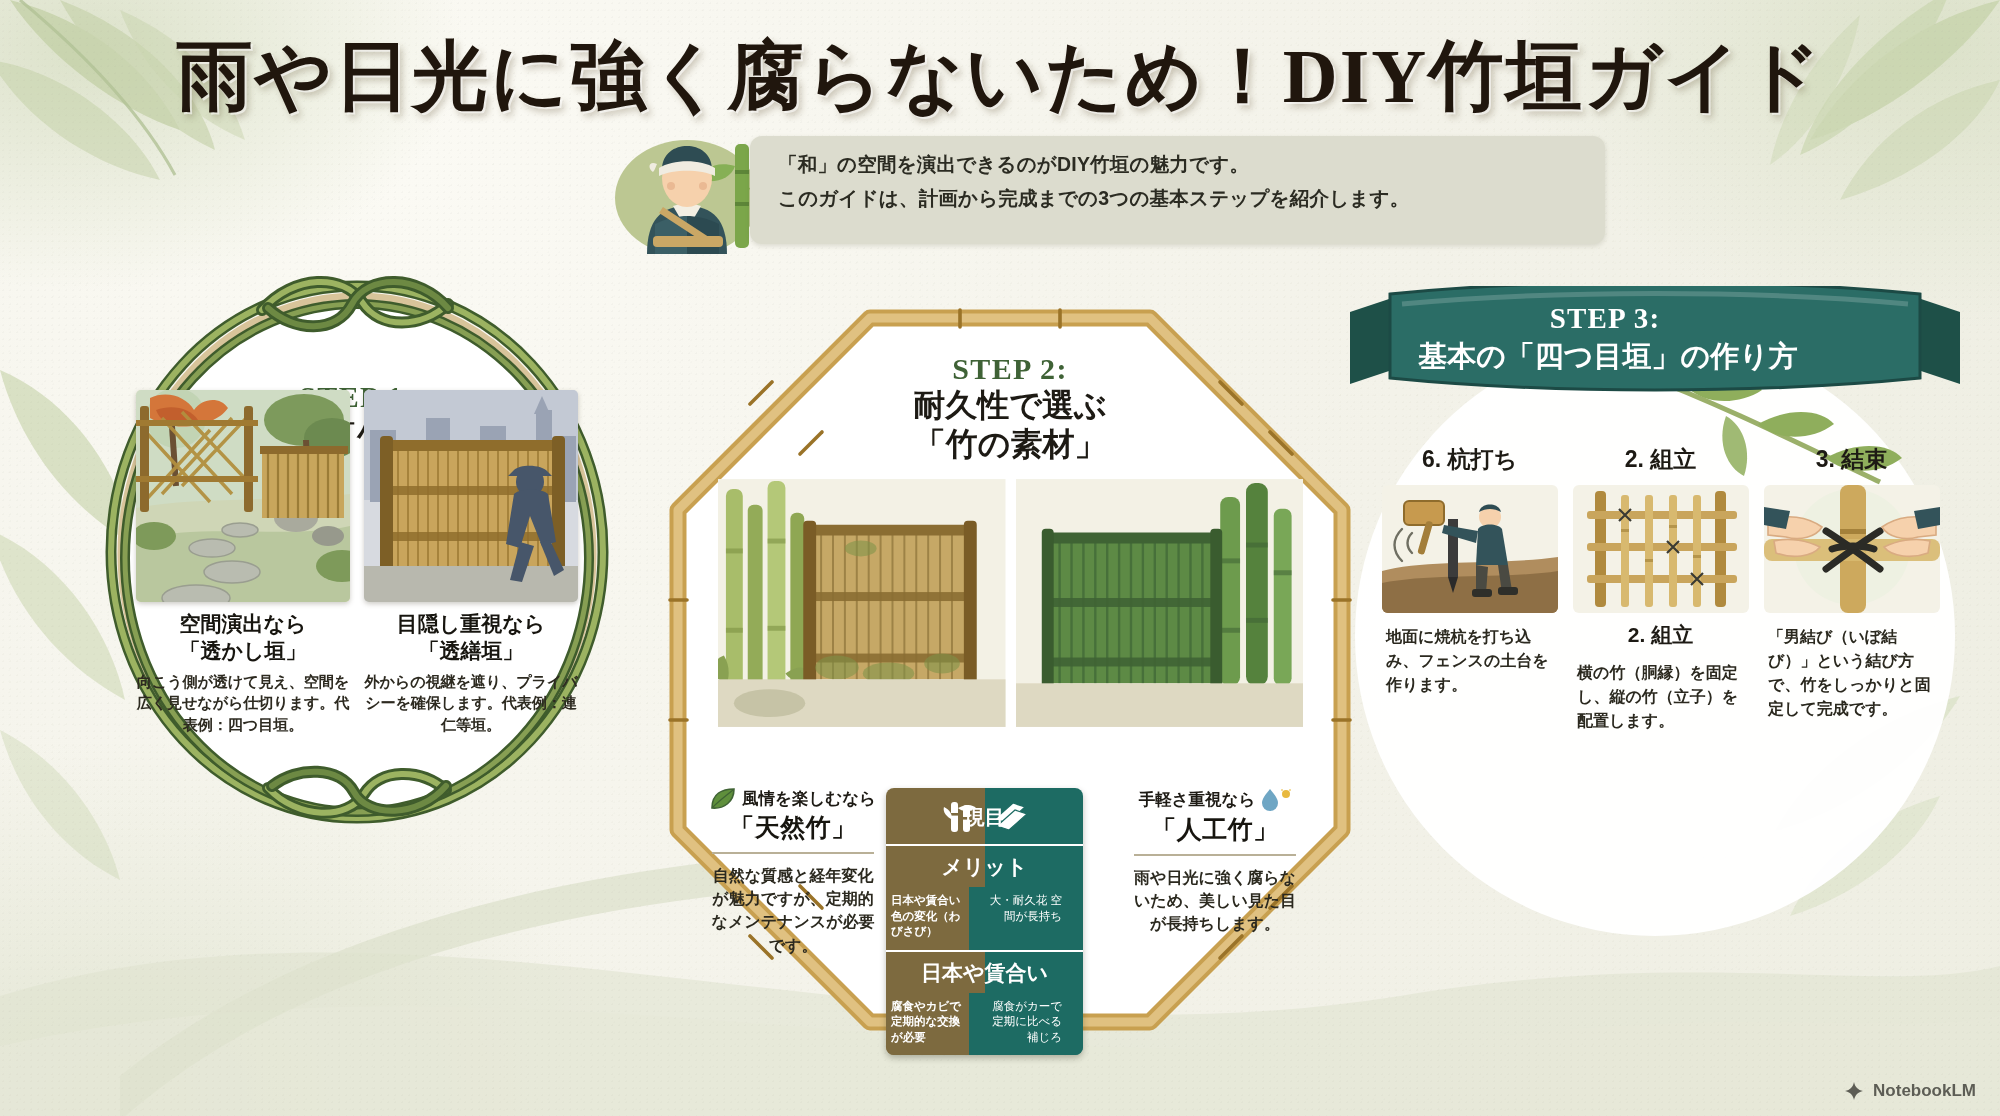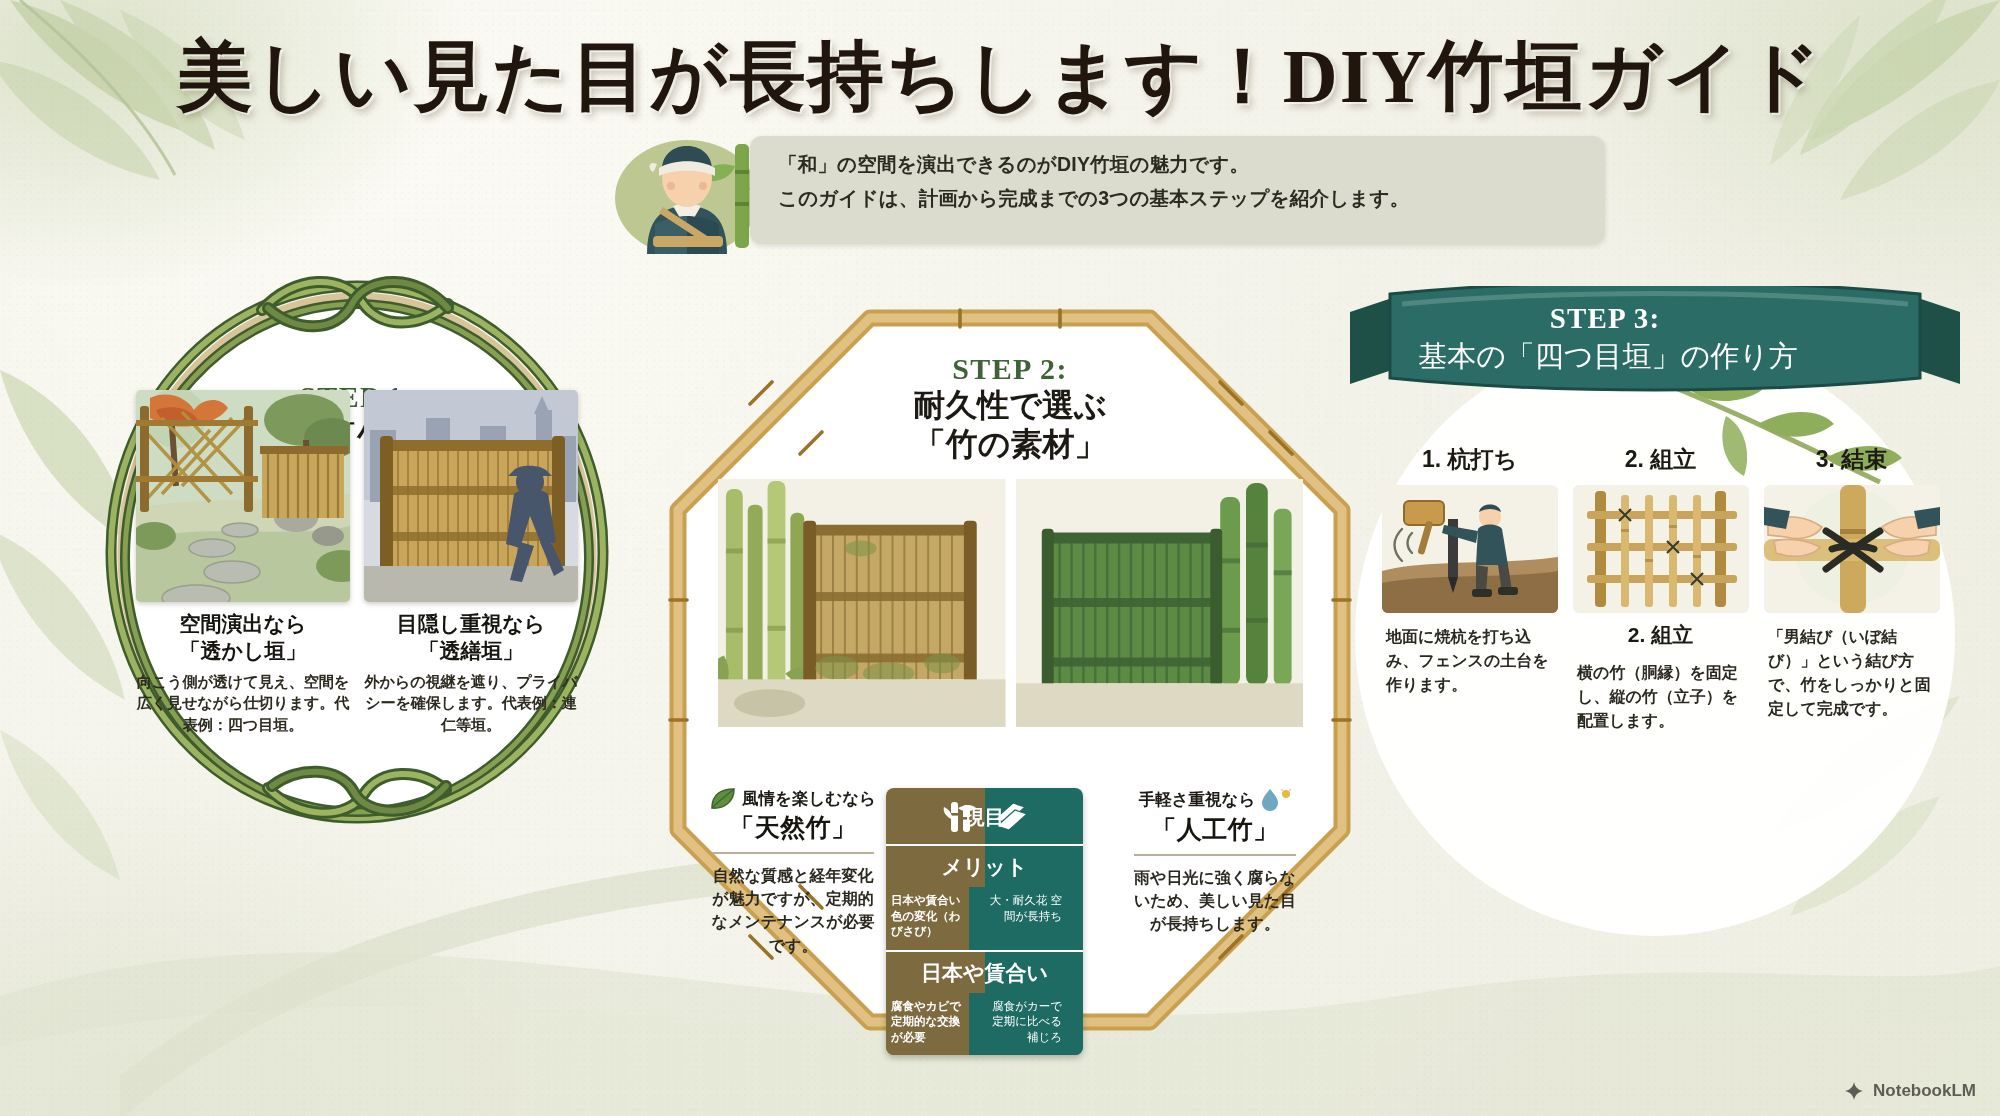--- a/index.html
+++ b/index.html
@@ -90,21 +90,21 @@
   .cmp-split { display:flex; }
   .cmp-cellA { flex:1; background:#7d6a3f; color:#fff; font-size:11.5px; font-weight:700; line-height:1.35; padding:6px 5px 10px; text-align:left;}
   .cmp-cellB { flex:1; background:#1d6b63; color:#fff; font-size:11.5px; font-weight:400; line-height:1.35; padding:6px 21px 10px; text-align:right;}
   .cmp-sep { height:2px; background:rgba(255,255,255,.55); }
 
   
   .panel3 { position:absolute; left:1330px; top:286px; width:650px; height:660px; }
   .ribbon { position:absolute; left:20px; top:0; width:610px; height:110px; }
   .ribbon-text { position:absolute; left:0; top:16px; width:510px; text-align:center; color:#fff; }
   .ribbon-eyebrow { font-family:"Liberation Serif", serif; font-size:29px; font-weight:700; letter-spacing:1.2px; }
-  .ribbon-title { font-size:29px; font-weight:400; margin-top:2px;margin-left:6px; }
+  .ribbon-title { font-size:29px; font-weight:700; margin-top:2px;margin-left:6px; }
   .p3-row { position:absolute; left:48px; top:158px; width:566px; display:flex; gap:8px; }
   .p3-item { width:183px; text-align:center; }
   .p3-h { font-size:23px; font-weight:700; color:#1d1a14; margin-bottom:10px; }
   .p3-art { width:176px; height:128px; margin:0 auto; border-radius:6px; overflow:hidden; position:relative;}
   .p3-cap { font-size:16px; font-weight:700; color:#2b291f; line-height:1.5; margin-top:12px; text-align:left; padding:0 8px;}
   .p3-sub { font-size:21px; font-weight:700; color:#1d1a14; margin-top:8px;}
 
   
   .footer { position:absolute; right:24px; bottom:14px; display:flex; align-items:center; gap:8px; color:#5d5d55; font-size:17px; font-weight:700;}
 </style>
@@ -151,21 +151,21 @@
   <svg class="sweep" viewBox="0 0 2000 420" preserveAspectRatio="none">
     <path d="M0,300 C420,170 900,380 1400,300 C1700,250 1880,300 2000,270 L2000,420 L0,420Z" fill="#dfe1cd" opacity=".55"></path>
     <path d="M0,350 C500,240 980,400 1500,340 C1760,310 1900,340 2000,320 L2000,420 L0,420Z" fill="#e7e8d8" opacity=".7"></path>
   </svg>
   <svg class="leaf" style="left:120px;bottom:0;width:760px;height:330px;" viewBox="0 0 760 330">
     <path d="M-20,330 C120,200 340,120 620,90 C700,82 740,78 760,74" stroke="#dfe2ce" stroke-width="34" fill="none" opacity=".8" stroke-linecap="round"></path>
   </svg>
 
   <div class="paper-tex"></div>
 
-  <div class="title">美しい見た目が長持ちします！DIY竹垣ガイド</div>
+  <div class="title">雨や日光に強く腐らないため！DIY竹垣ガイド</div>
 
   <div class="intro-wrap">
     <svg class="mascot" viewBox="0 0 210 128">
       <ellipse cx="92" cy="72" rx="72" ry="58" fill="#bcc792"></ellipse>
 
       <g>
         <rect x="140" y="18" width="14" height="104" rx="5" fill="#7ba64a"></rect>
         <rect x="140" y="44" width="14" height="4" fill="#5d8538"></rect>
         <rect x="140" y="76" width="14" height="4" fill="#5d8538"></rect>
         <path d="M140,40 C120,34 108,44 104,54 C122,58 136,52 140,40Z" fill="#86b055"></path>
@@ -545,21 +545,21 @@
       </svg>
       <div class="ribbon-text">
         <div class="ribbon-eyebrow">STEP 3:</div>
         <div class="ribbon-title">基本の「四つ目垣」の作り方</div>
       </div>
     </div>
 
     <div class="p3-row">
 
       <div class="p3-item">
-        <div class="p3-h">1. 杭打ち</div>
+        <div class="p3-h">6. 杭打ち</div>
         <div class="p3-art">
           <svg viewBox="0 0 176 128" style="width:100%;height:100%">
             <rect width="176" height="128" fill="#f4f2e7"></rect>
             <path d="M0,86 C40,74 120,80 176,72 L176,128 L0,128Z" fill="#b08d5e"></path>
             <path d="M0,98 C50,88 126,94 176,86 L176,128 L0,128Z" fill="#8e6f45"></path>
 
             <rect x="66" y="34" width="10" height="58" fill="#3b3b3b"></rect>
             <path d="M66,92 L76,92 L71,108Z" fill="#2a2a2a"></path>
 
             <g>

